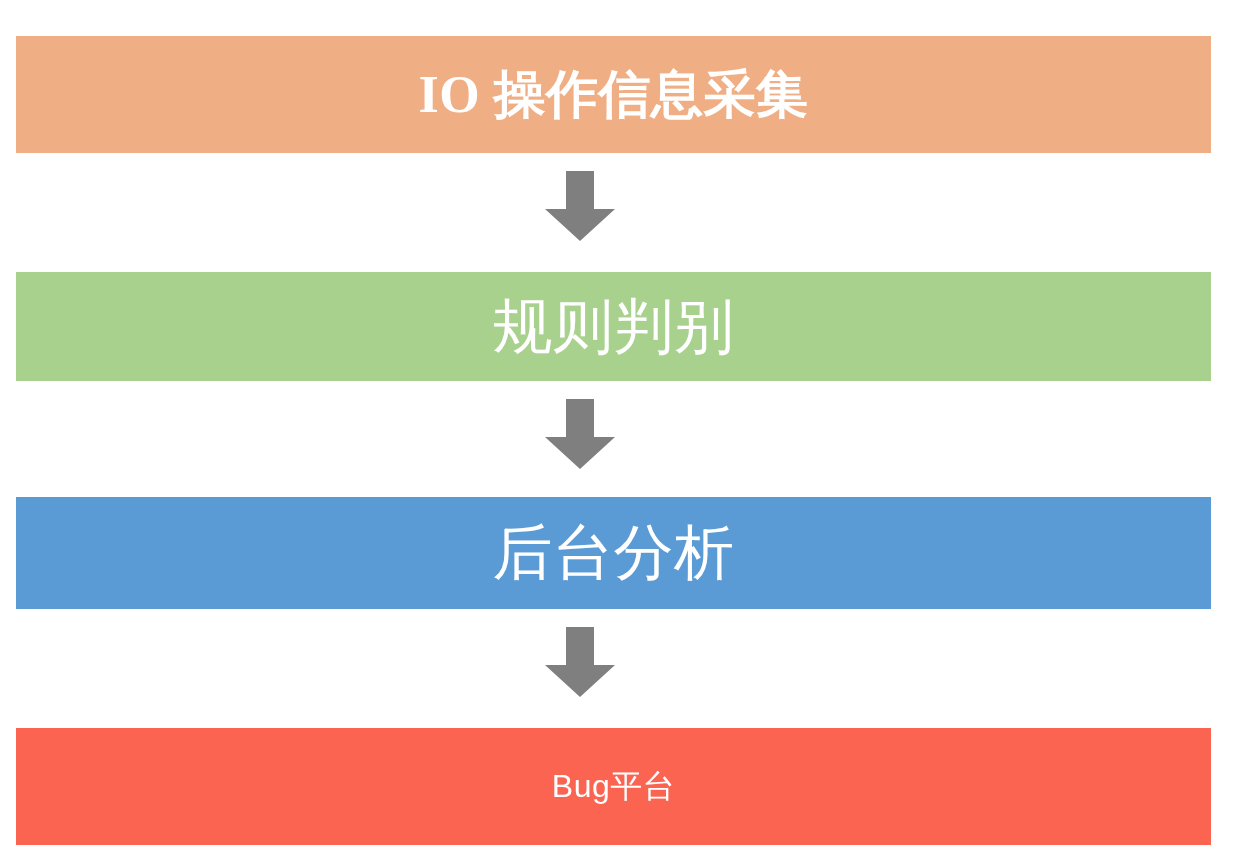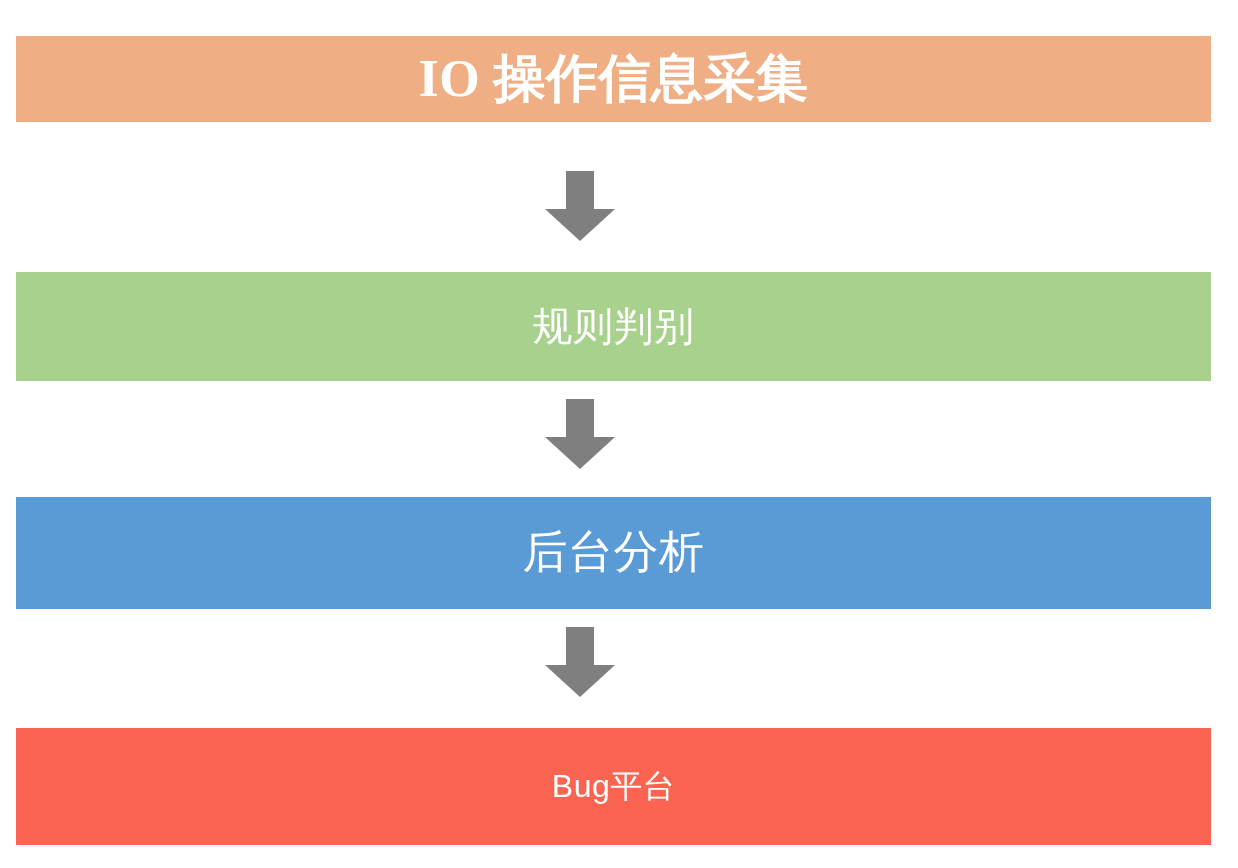--- a/index.html
+++ b/index.html
@@ -36,47 +36,47 @@
     color: #ffffff;
     text-align: center;
     line-height: 1.1;
     white-space: nowrap;
     letter-spacing: 0.5px;
   }
 
   
   #box-io-collect {
     top: 36px;
-    height: 86px;
+    height: 117px;
   }
   #box-io-collect .flow-box-label {
     font-family: "Liberation Serif", "DejaVu Serif", serif;
     font-size: 52px;
     font-weight: 600;
   }
 
   
   #box-rule-judge {
     top: 272px;
     height: 109px;
   }
   #box-rule-judge .flow-box-label {
     font-family: "Liberation Serif", "DejaVu Serif", serif;
-    font-size: 40px;
+    font-size: 60px;
     font-weight: 400;
   }
 
   
   #box-backend-analysis {
     top: 497px;
     height: 112px;
   }
   #box-backend-analysis .flow-box-label {
     font-family: "Liberation Serif", "DejaVu Serif", serif;
-    font-size: 45px;
+    font-size: 60px;
     font-weight: 400;
   }
 
   
   #box-bug-platform {
     top: 728px;
     height: 117px;
   }
   #box-bug-platform .flow-box-label {
     font-family: "Liberation Sans", sans-serif;

